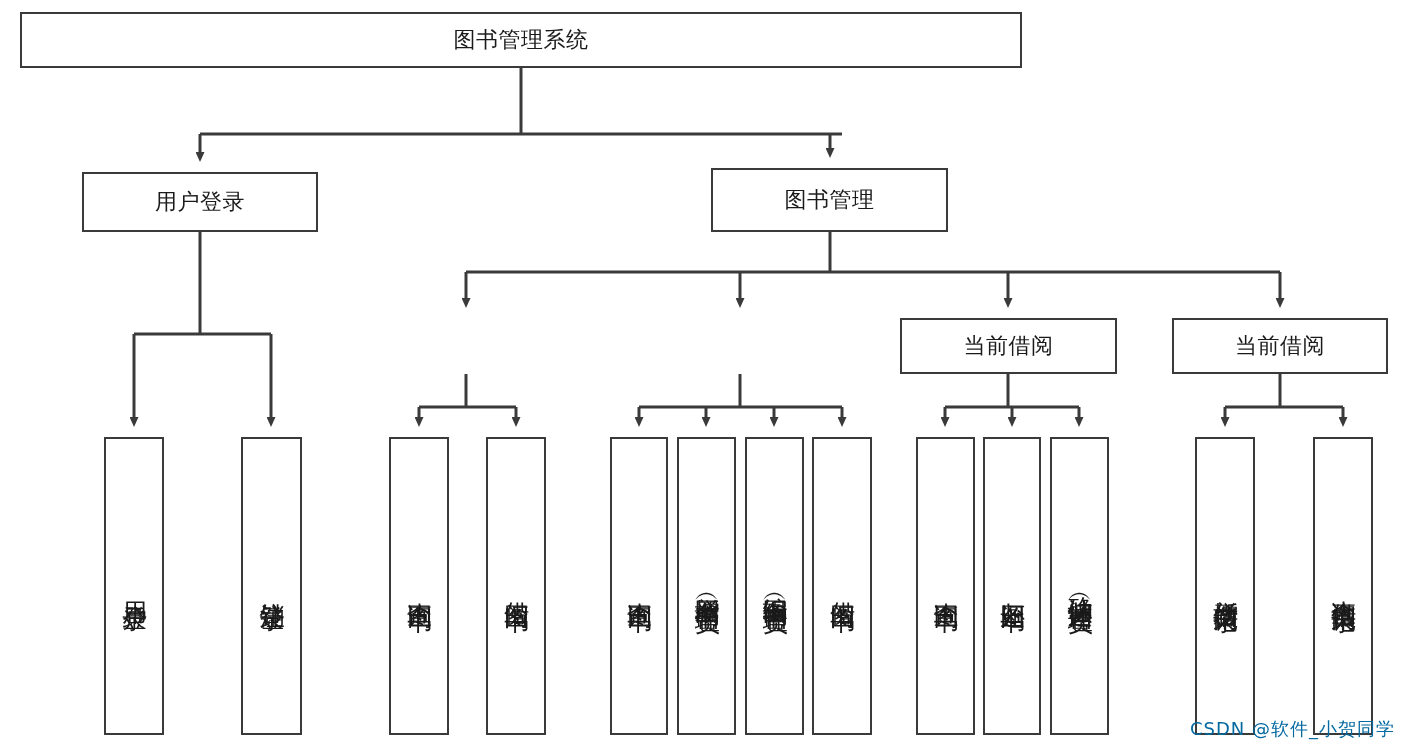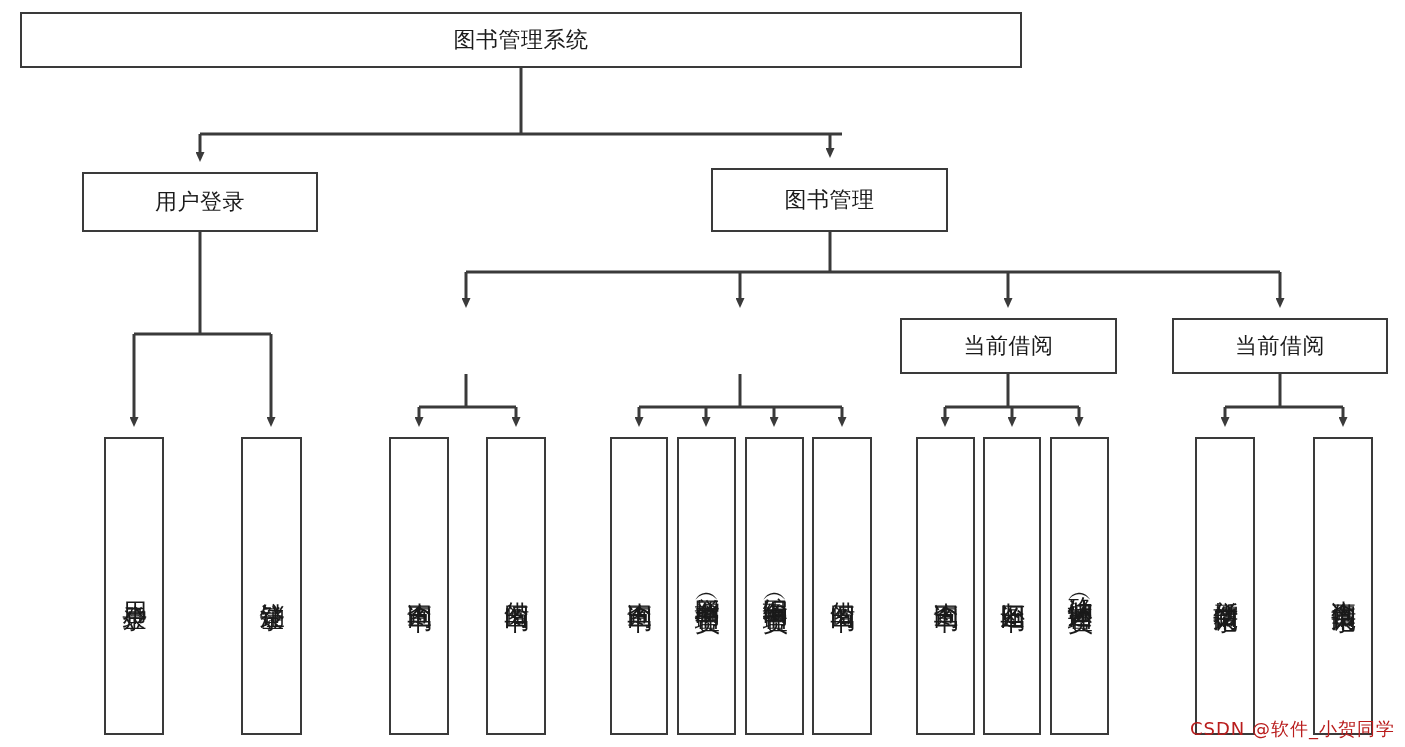--- a/index.html
+++ b/index.html
@@ -49,21 +49,21 @@
     white-space:nowrap;
     font-size:25px;
     line-height:1.05;
     letter-spacing:2px;
   }
   #watermark{
     position:absolute;
     right:10px;
     bottom:6px;
     font-size:18px;
-    color:#b91c1c;
+    color:#0369a1;
     letter-spacing:1px;
     white-space:nowrap;
     user-select:none;
   }
 </style>
 </head>
 <body>
 
 <div id="canvas">
 

